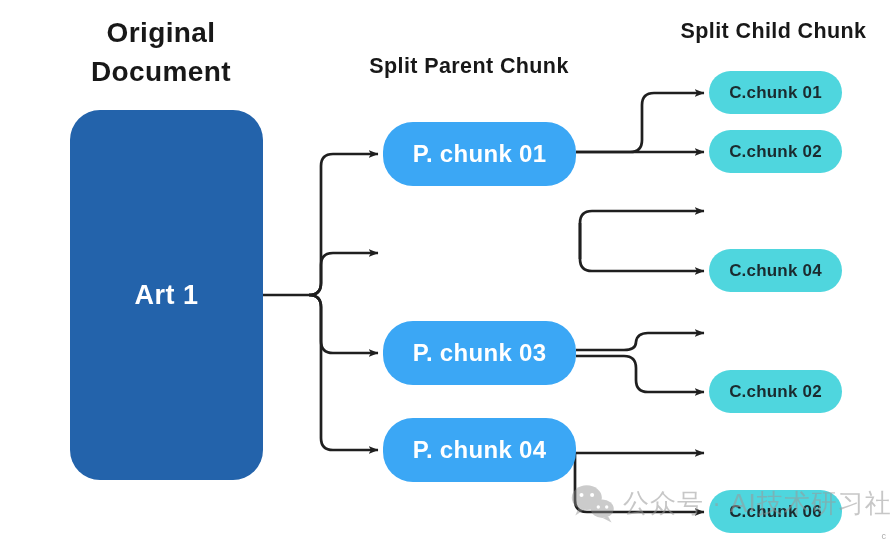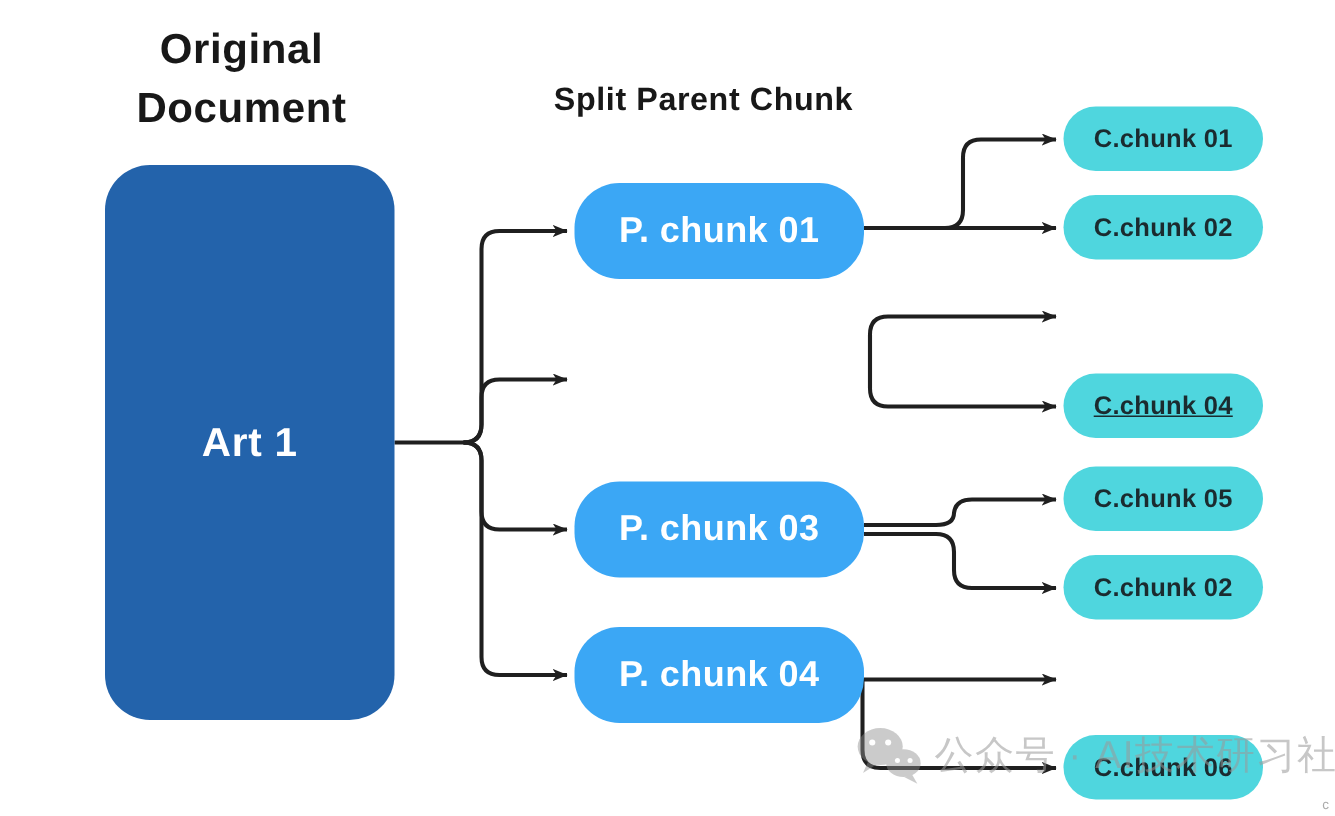--- a/index.html
+++ b/index.html
@@ -69,21 +69,21 @@
     width: 133px; height: 43px;
     border-radius: 22px;
     background: var(--child-fill, #4FD6DE);
     color: var(--child-text, #1B2B2F);
     font-size: 17px;
     letter-spacing: 0.2px;
   }
   .cpill.c1 { top: 71px; }
   .cpill.c2 { top: 130px; }
   .cpill.c3 { top: 189px; }
-  .cpill.c4 { top: 249px; text-decoration: underline; }
+  .cpill.c4 { top: 249px; }
   .cpill.c5 { top: 311px; }
   .cpill.c6 { top: 370px; }
   .cpill.c7 { top: 431px; }
   .cpill.c8 { top: 490px; }
 
   .wm-wechat {
     position: absolute;
     left: 570px; top: 483px;
     z-index: 5;
     display: flex;
@@ -145,31 +145,31 @@
       <path marker-end="url(#arw)" d="M 576 356 H 624 Q 636 356 636 368 V 380 Q 636 392 648 392 H 704"></path>
 
       <path marker-end="url(#arw)" d="M 576 453 H 704"></path>
       <path marker-end="url(#arw)" d="M 575 452 V 500 Q 575 512 587 512 H 704"></path>
     </g>
   </svg>
 
   <div class="col-title title-original">Original
 Document</div>
   <div class="col-title title-parent">Split Parent Chunk</div>
+  <div class="col-title title-child">Split Child Chunk</div>
 
   <div class="node doc-node">Art 1</div>
 
   <div class="node ppill p1">P. chunk 01</div>
   <div class="node ppill p3">P. chunk 03</div>
   <div class="node ppill p4">P. chunk 04</div>
 
   <div class="node cpill c1">C.chunk 01</div>
   <div class="node cpill c2">C.chunk 02</div>
   <div class="node cpill c4">C.chunk 04</div>
-  <div class="node cpill c5">C.chunk 05</div>
   <div class="node cpill c6">C.chunk 02</div>
   <div class="node cpill c8">C.chunk 06</div>
 
   <div class="wm-wechat">
     <svg class="wm-icon" width="46" height="40" viewBox="0 0 52 44">
       <ellipse cx="19" cy="16" rx="17" ry="14" fill="#8e8e8e"></ellipse>
       <path d="M10 27 L6 36 L17 29 Z" fill="#8e8e8e"></path>
       <circle cx="13" cy="13" r="2.3" fill="#ffffff"></circle>
       <circle cx="25" cy="13" r="2.3" fill="#ffffff"></circle>
       <ellipse cx="36.5" cy="28.5" rx="13" ry="10.5" fill="#8e8e8e"></ellipse>

